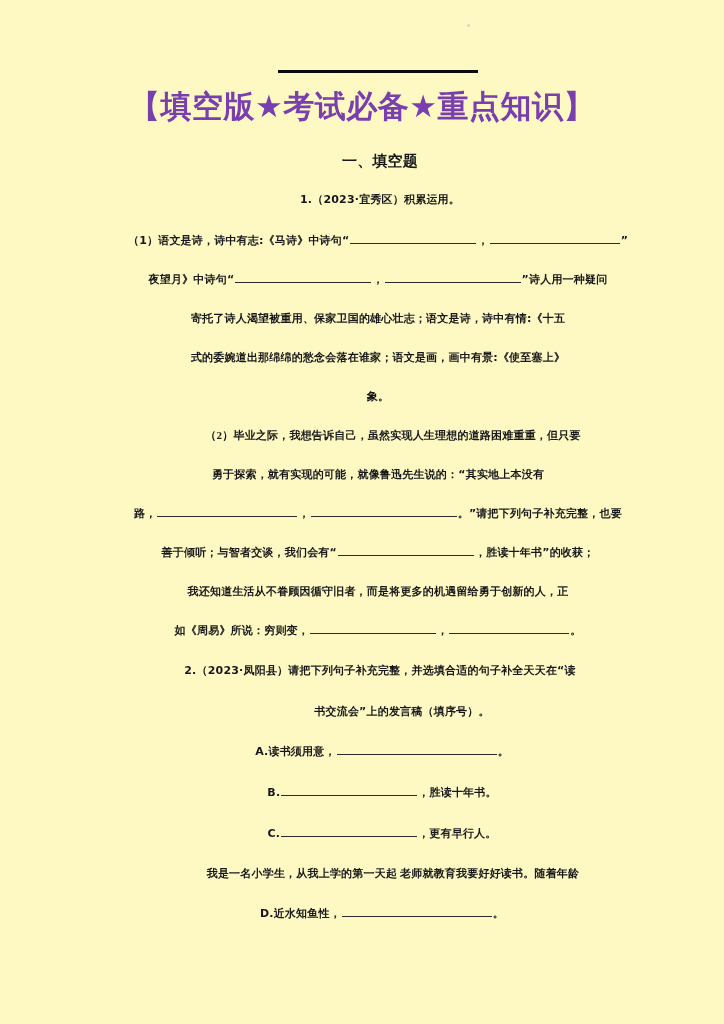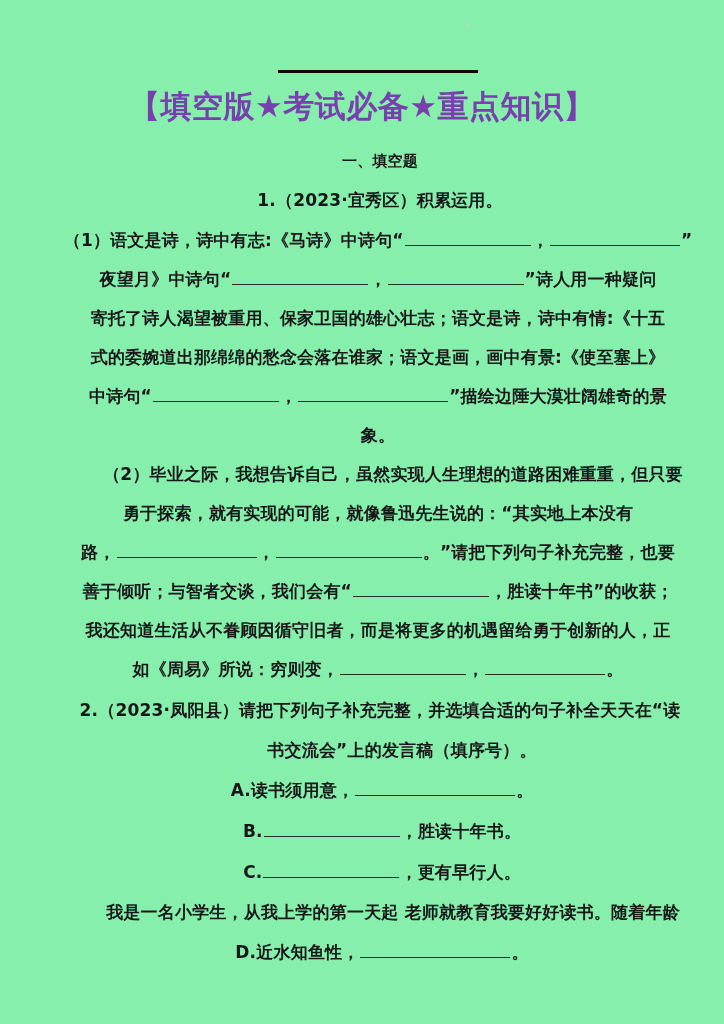--- a/index.html
+++ b/index.html
@@ -16,21 +16,21 @@
     font-family: "Liberation Sans", "DejaVu Sans", sans-serif;
     color: #1a1a1a;
     -webkit-font-smoothing: antialiased;
   }
 
   .page {
     position: absolute;
     left: 0; top: 0;
     width: 724px;
     height: 1024px;
-    background: #86efac;
+    background: #fef9c3;
   }
 
   
   .scan-dot {
     position: absolute;
     left: 467px;
     top: 24px;
     width: 3px;
     height: 3px;
     background: #cfcfd4;
@@ -66,21 +66,21 @@
   .body-wrap {
     position: absolute;
     left: 0;
     top: 143px;
     width: 724px;
     text-align: center;
   }
 
   
   .tline {
-    font-size: 17px;
+    font-size: 11px;
     font-weight: 700;
     line-height: 39px;
     color: #17171a;
     font-family: "DejaVu Sans", "Liberation Sans", sans-serif;
     letter-spacing: .2px;
     white-space: nowrap;
   }
 
   .sec-head {
     margin-left: 36px;
@@ -92,20 +92,21 @@
     margin-left: 36px;
     line-height: 42px;
   }
 
   .para-line {
     margin-left: 32px;
   }
 
   .para-line.indent {
     margin-left: 62px;
+    font-family: Liberation Serif, serif;
   }
 
   .opt-line {
     margin-left: 40px;
     line-height: 41px;
   }
 
   .hang {
     margin-left: 80px;
     line-height: 39px;
@@ -134,21 +135,20 @@
 
     <div class="tline sec-head">一、填空题</div>
 
     <div class="tline q-head">1.（2023·宜秀区）积累运用。</div>
 
     <div>
       <div class="tline para-line"><span>（1）语文是诗，诗中有志:《马诗》中诗句“</span><span class="blank" style="width: 126px;"></span><span>，</span><span class="blank" style="width: 130px;"></span><span>”</span></div>
       <div class="tline para-line"><span>夜望月》中诗句“</span><span class="blank" style="width: 136px;"></span><span>，</span><span class="blank" style="width: 136px;"></span><span>”诗人用一种疑问</span></div>
       <div class="tline para-line"><span>寄托了诗人渴望被重用、保家卫国的雄心壮志；语文是诗，诗中有情:《十五</span></div>
       <div class="tline para-line"><span>式的委婉道出那绵绵的愁念会落在谁家；语文是画，画中有景:《使至塞上》</span></div>
-      <div class="tline para-line"><span>中诗句“</span><span class="blank" style="width: 126px;"></span><span>，</span><span class="blank" style="width: 150px;"></span><span>”描绘边陲大漠壮阔雄奇的景</span></div>
       <div class="tline para-line"><span>象。</span></div>
     </div>
 
     <div>
       <div class="tline para-line indent"><span>（2）毕业之际，我想告诉自己，虽然实现人生理想的道路困难重重，但只要</span></div>
       <div class="tline para-line"><span>勇于探索，就有实现的可能，就像鲁迅先生说的：“其实地上本没有</span></div>
       <div class="tline para-line"><span>路，</span><span class="blank" style="width: 140px;"></span><span>，</span><span class="blank" style="width: 146px;"></span><span>。”请把下列句子补充完整，也要</span></div>
       <div class="tline para-line"><span>善于倾听；与智者交谈，我们会有“</span><span class="blank" style="width: 136px;"></span><span>，胜读十年书”的收获；</span></div>
       <div class="tline para-line"><span>我还知道生活从不眷顾因循守旧者，而是将更多的机遇留给勇于创新的人，正</span></div>
       <div class="tline para-line"><span>如《周易》所说：穷则变，</span><span class="blank" style="width: 126px;"></span><span>，</span><span class="blank" style="width: 120px;"></span><span>。</span></div>

